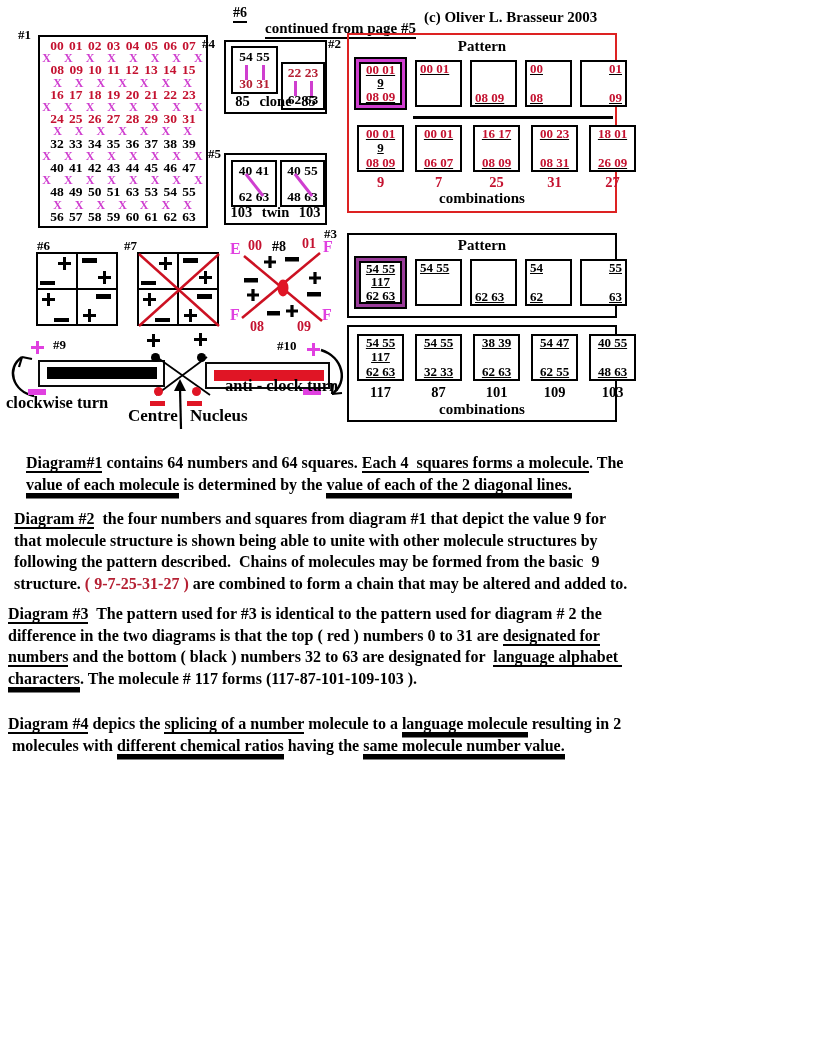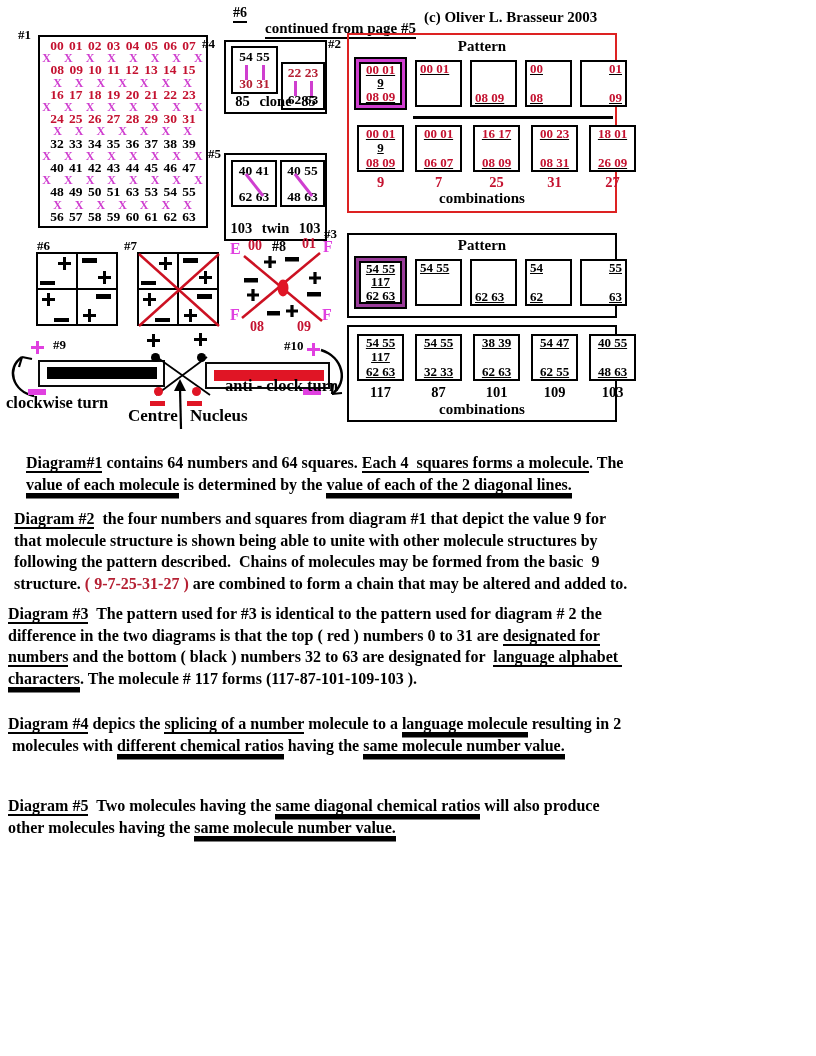--- a/index.html
+++ b/index.html
@@ -184,21 +184,21 @@
       <span style="width:47px;">9</span>
       <span style="width:47px;">7</span>
       <span style="width:47px;">25</span>
       <span style="width:47px;">31</span>
       <span style="width:47px;">27</span>
     </div>
     <div class="pat-footer" style="top:155px;">combinations</div>
   </div>
 
   <span class="abs lbl" style="left:208px;top:146px;">#5</span>
-  <div class="abs molwrap" style="left:224px;top:153px;width:103px;height:88px;">
+  <div class="abs molwrap" style="left:224px;top:153px;width:103px;height:72px;">
     <div class="molbox" style="left:5px;top:5px;width:46px;height:47px;">
       <span class="c-black">40 41</span>
       <div class="dline"></div>
       <span class="c-black">62 63</span>
     </div>
     <div class="molbox" style="left:54px;top:5px;width:45px;height:47px;">
       <span class="c-black">40 55</span>
       <div class="dline"></div>
       <span class="c-black">48 63</span>
     </div>
@@ -331,21 +331,21 @@
       <span style="width:47px;">101</span>
       <span style="width:47px;">109</span>
       <span style="width:47px;text-align:center;">103</span>
     </div>
     <div class="pat-footer" style="top:74px;">combinations</div>
   </div>
 
   <div class="abs" style="left:0;top:332px;width:350px;height:105px;">
     <span class="plus mag" style="left:31px;top:9px;"></span>
     <span class="abs lbl" style="left:53px;top:5px;">#9</span>
-    <span class="abs lbl" style="left:284px;top:6px;">#10</span>
+    <span class="abs lbl" style="left:277px;top:6px;">#10</span>
     <span class="plus mag" style="left:307px;top:11px;"></span>
 
     <svg class="abs" style="left:2px;top:10px;" width="42" height="58">
       <path d="M32,54 C10,49 4,26 20,15" stroke="#000" stroke-width="2.5" fill="none"></path>
       <path d="M20,15 l-3,10 M20,15 l10,2" stroke="#000" stroke-width="2.2" fill="none"></path>
     </svg>
     <svg class="abs" style="left:313px;top:12px;" width="42" height="58">
       <path d="M8,6 C30,13 36,38 19,50" stroke="#000" stroke-width="2.5" fill="none"></path>
       <path d="M19,50 l10,-1 M19,50 l1,-10" stroke="#000" stroke-width="2.2" fill="none"></path>
     </svg>
@@ -382,15 +382,14 @@
       <path d="M8,3 l-6,12 h12 z" fill="#000"></path>
     </svg>
     <span class="centrelbl" style="left:128px;top:74px;">Centre</span>
     <span class="centrelbl" style="left:190px;top:74px;">Nucleus</span>
   </div>
 
   <div class="para" style="left:26px;top:452px;width:775px;"><span class="u1">Diagram#1</span><span> contains 64 numbers and 64 squares. </span><span class="u1">Each 4  squares forms a molecule</span><span>. The</span><br><span class="u2">value of each molecule</span><span> is determined by the </span><span class="u2">value of each of the 2 diagonal lines.</span></div>
   <div class="para" style="left:14px;top:508px;width:780px;"><span class="u1">Diagram #2</span><span>  the four numbers and squares from diagram #1 that depict the value 9 for</span><br><span>that molecule structure is shown being able to unite with other molecule structures by</span><br><span>following the pattern described.  Chains of molecules may be formed from the basic  9</span><br><span>structure. </span><span class="c-red">( 9-7-25-31-27 )</span><span> are combined to form a chain that may be altered and added to.</span></div>
   <div class="para" style="left:8px;top:603px;width:802px;"><span class="u1">Diagram #3</span><span>  The pattern used for #3 is identical to the pattern used for diagram # 2 the</span><br><span>difference in the two diagrams is that the top ( red ) numbers 0 to 31 are </span><span class="u1">designated for</span><br><span class="u1">numbers</span><span> and the bottom ( black ) numbers 32 to 63 are designated for  </span><span class="u1">language alphabet </span><br><span class="u2">characters</span><span>. The molecule # 117 forms (117-87-101-109-103 ).</span></div>
   <div class="para" style="left:8px;top:713px;width:798px;"><span class="u1">Diagram #4</span><span> depics the </span><span class="u1">splicing of a number</span><span> molecule to a </span><span class="u2">language molecule</span><span> resulting in 2</span><br><span> molecules with </span><span class="u2">different chemical ratios</span><span> having the </span><span class="u2">same molecule number value.</span></div>
-  <div class="para" style="left:8px;top:795px;width:792px;"><span class="u1">Diagram #5</span><span>  Two molecules having the </span><span class="u2">same diagonal chemical ratios</span><span> will also produce</span><br><span>other molecules having the </span><span class="u2">same molecule number value.</span></div>
 
 </div>
 
 </body></html>

